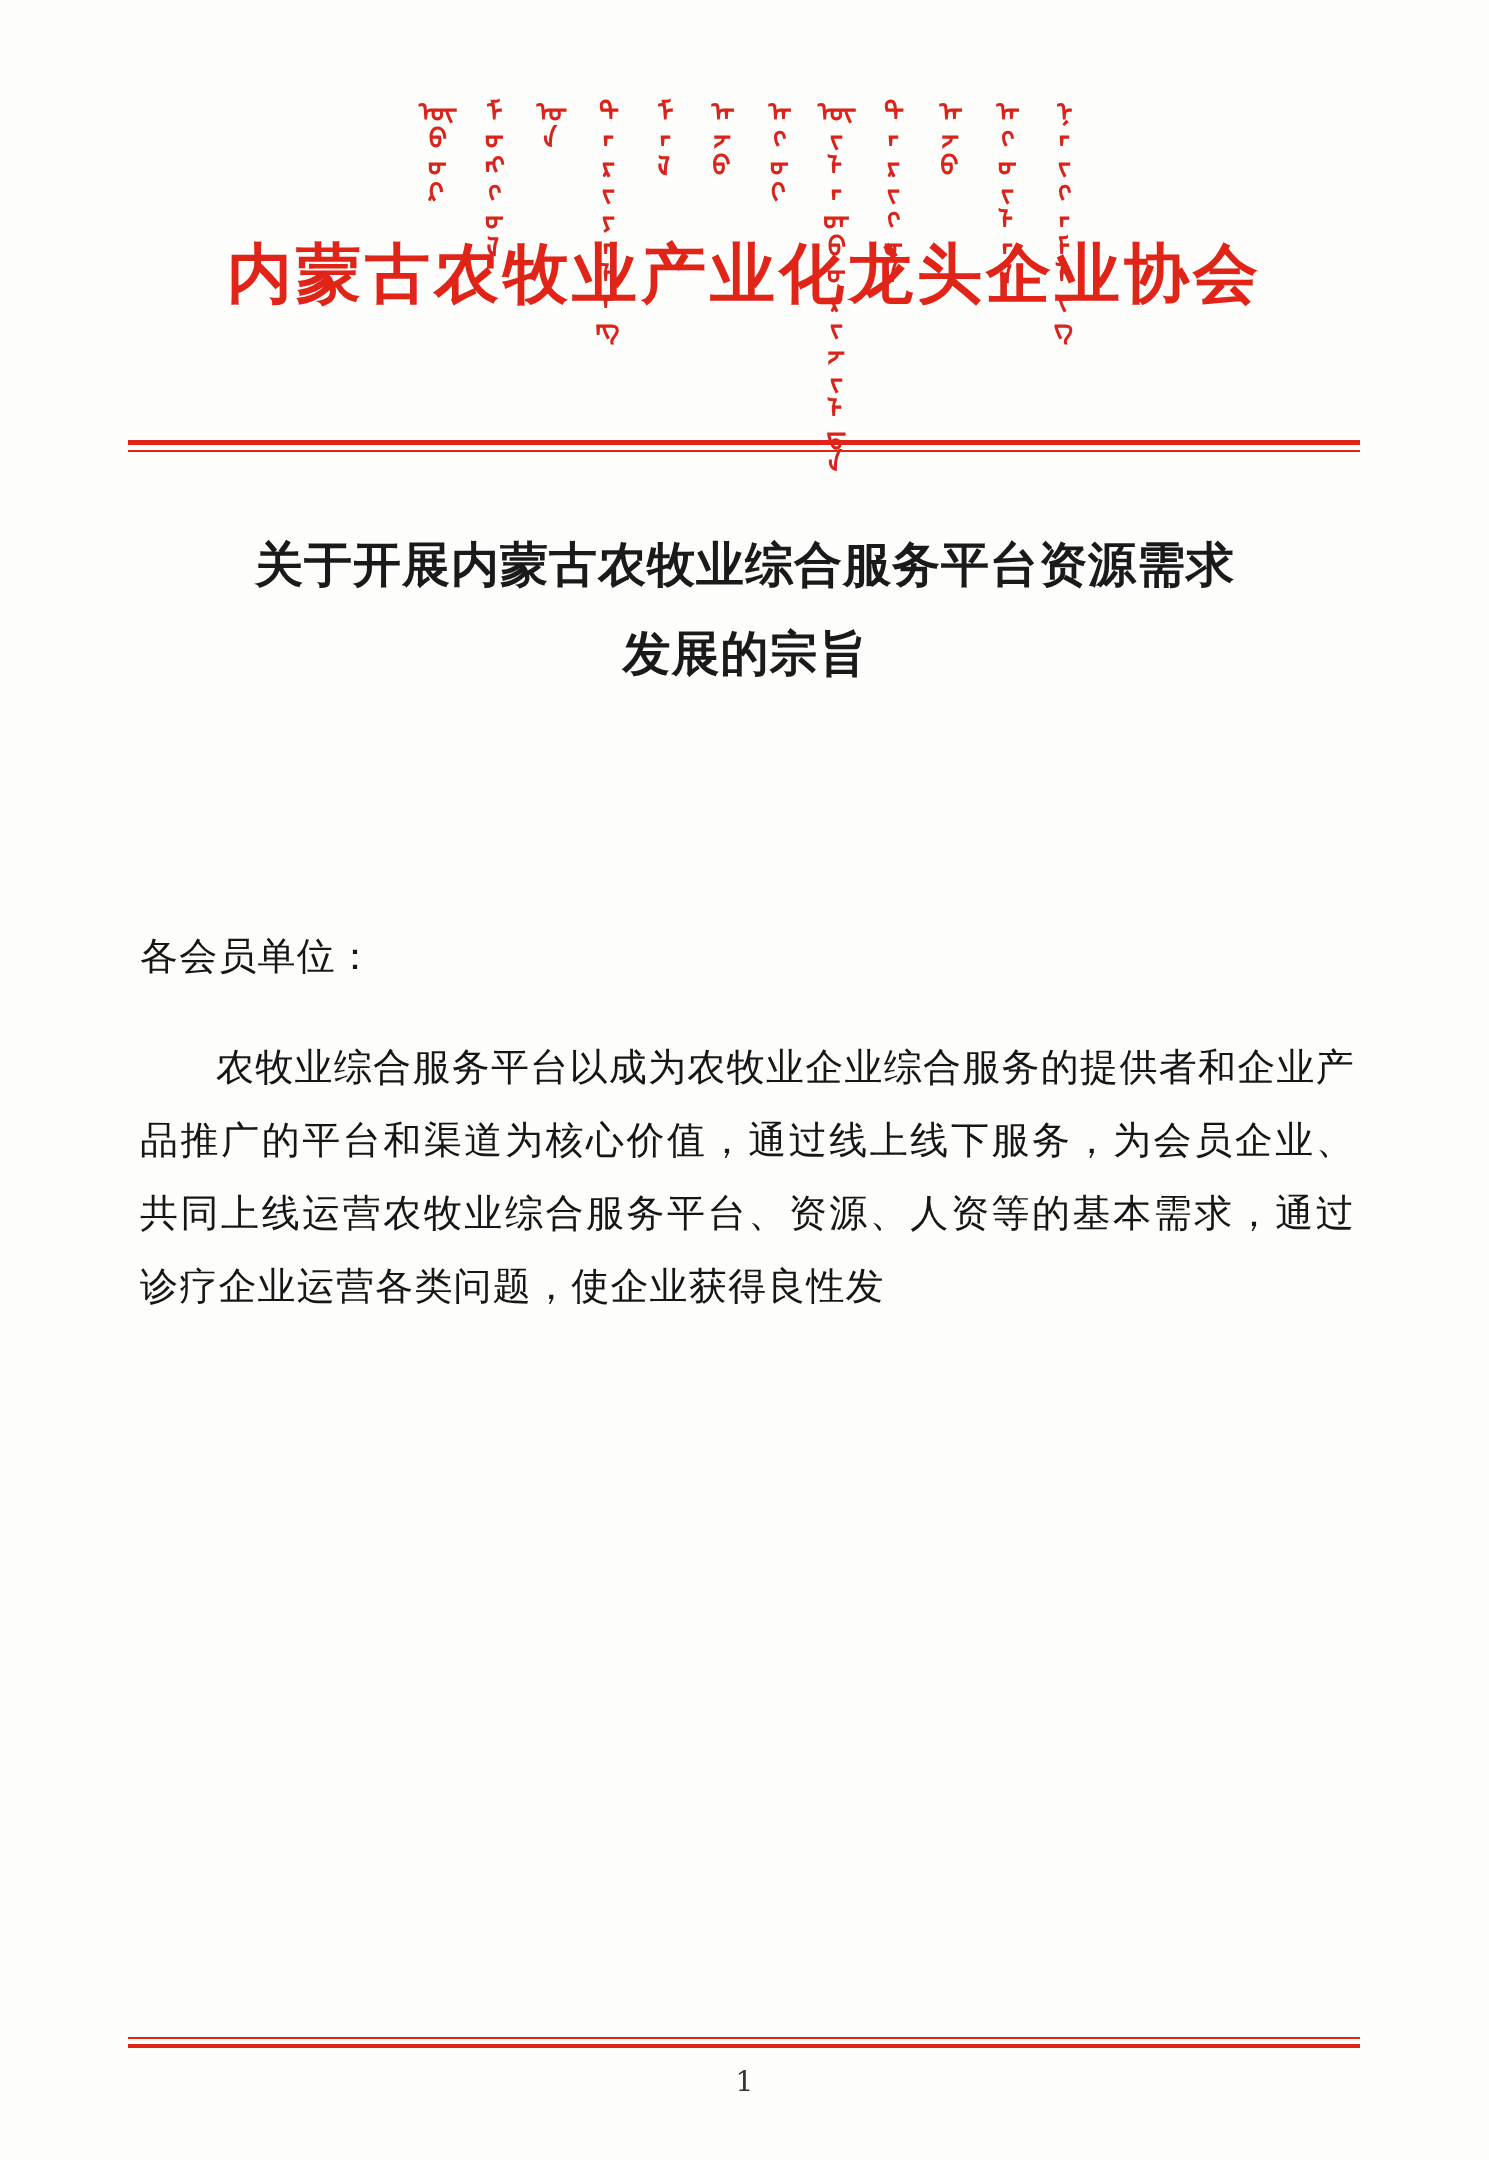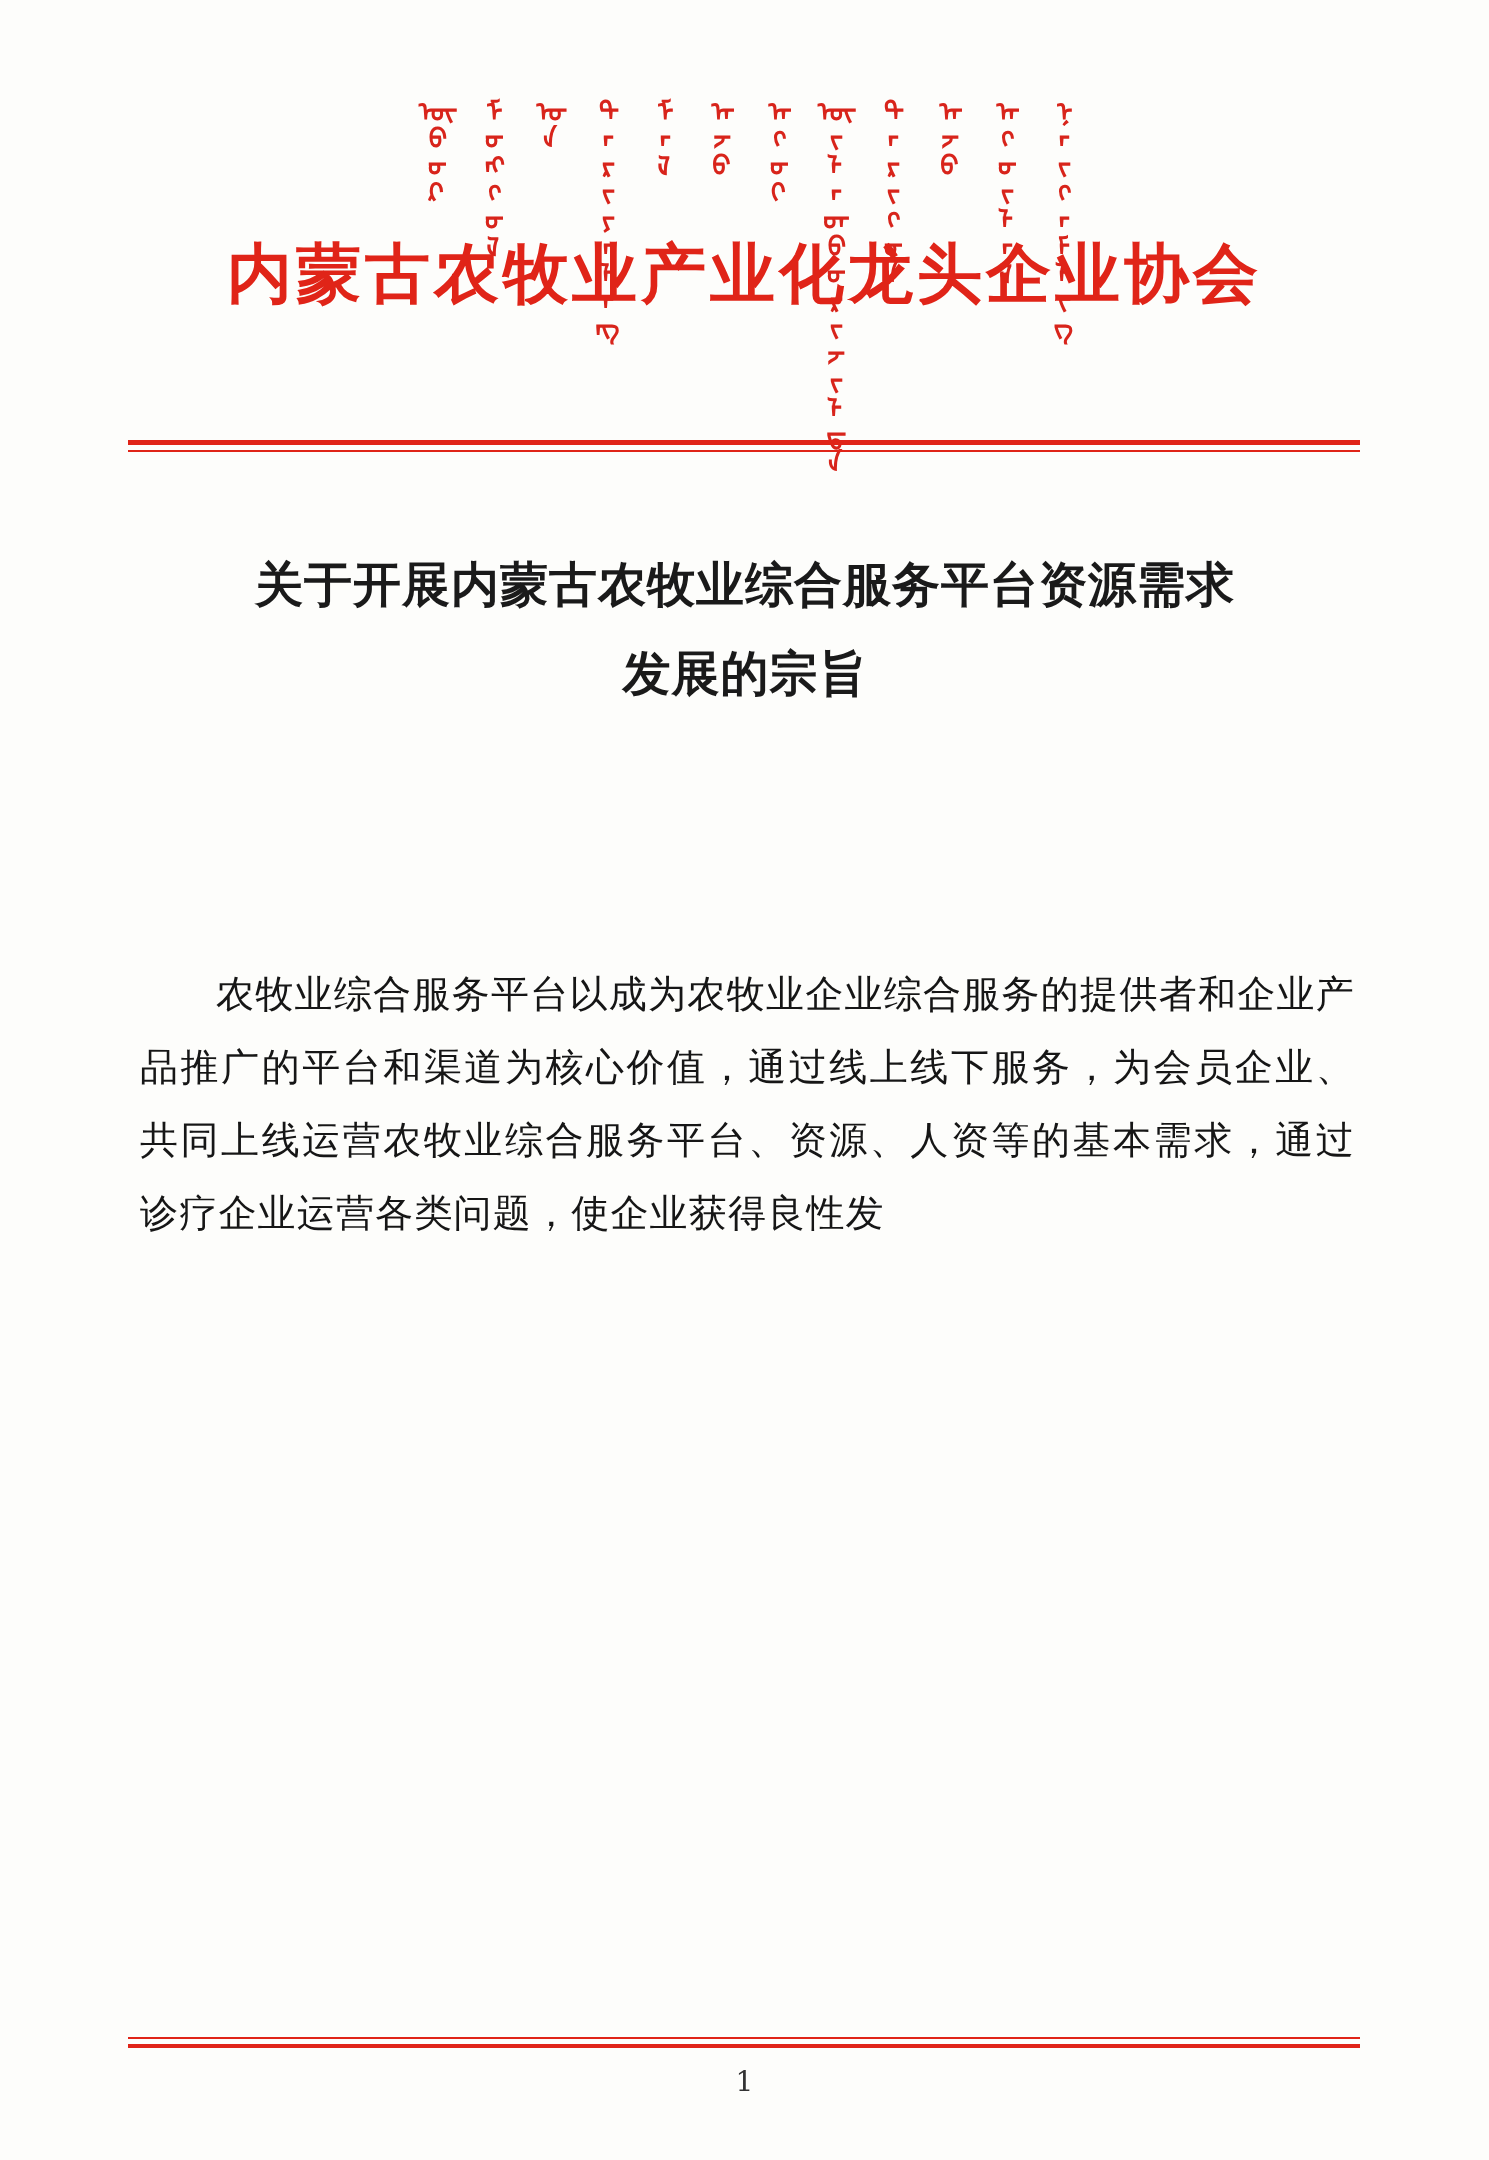--- a/index.html
+++ b/index.html
@@ -77,21 +77,21 @@
     height: 5px;
   }
   .head-rule-thin {
     height: 2px;
     background: #e02418;
   }
 
   
   .doc-title {
     position: absolute;
-    top: 540px;
+    top: 520px;
     left: 150px;
     width: 1190px;
     text-align: center;
     font-size: 48px;
     font-weight: 700;
     color: #1a1a1a;
     line-height: 1.85;
     letter-spacing: 1px;
     font-family: "DejaVu Serif", "Liberation Serif", serif;
   }
@@ -174,20 +174,21 @@
     <div class="head-rule-gap"></div>
     <div class="head-rule-thin"></div>
   </div>
 
   <div class="doc-title">
     <div>关于开展内蒙古农牧业综合服务平台资源需求</div>
     <div>发展的宗旨</div>
   </div>
 
   <div class="body-text">
+    <div class="salutation">各会员单位：</div>
     <p class="para">农牧业综合服务平台以成为农牧业企业综合服务的提供者和企业产品推广的平台和渠道为核心价值，通过线上线下服务，为会员企业、共同上线运营农牧业综合服务平台、资源、人资等的基本需求，通过诊疗企业运营各类问题，使企业获得良性发</p>
   </div>
 
   <div class="footer-rule-wrap">
     <div class="footer-rule-thin"></div>
     <div class="footer-rule-gap"></div>
     <div class="footer-rule-thick"></div>
   </div>
   <div class="page-number">1</div>
 

